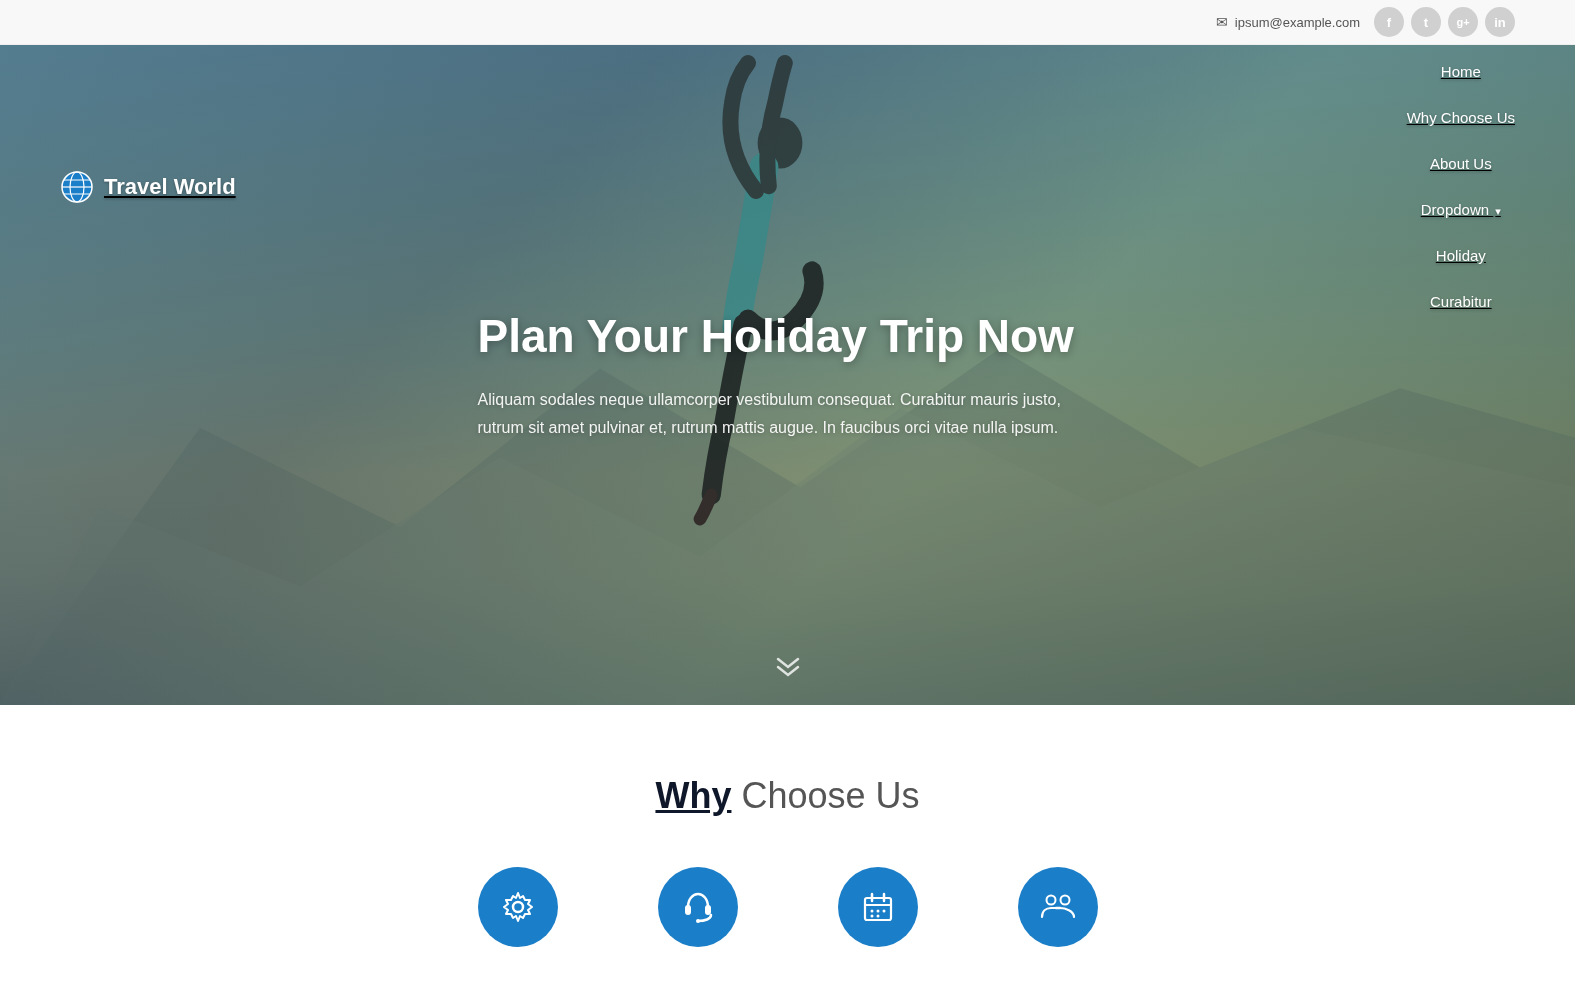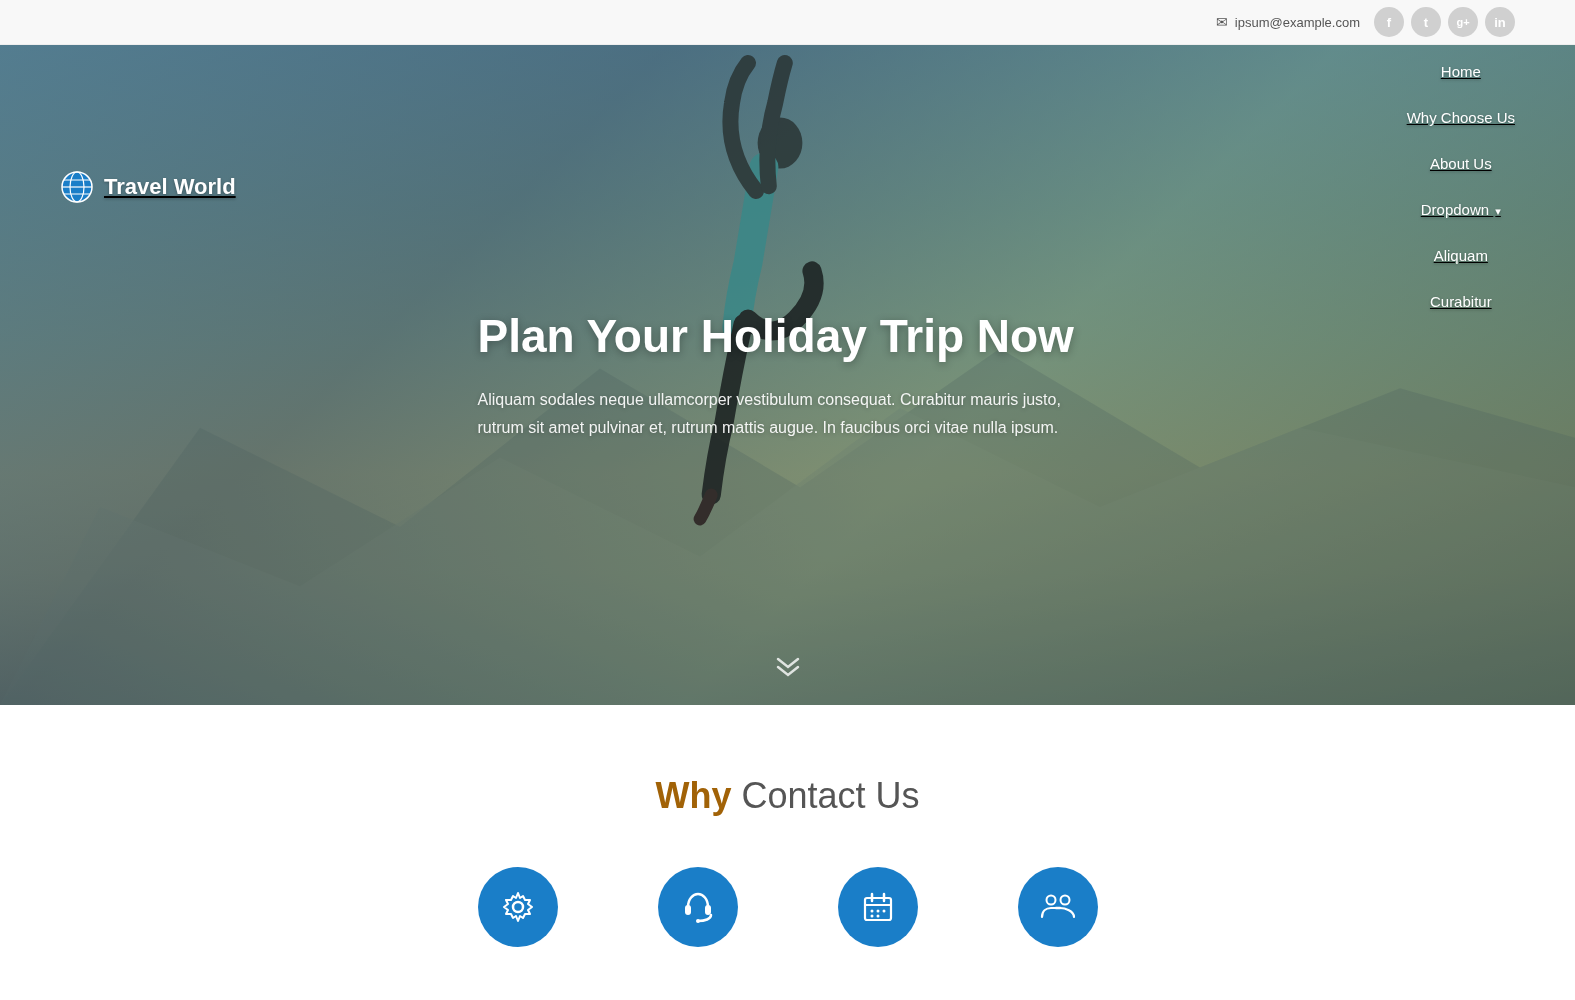--- a/index.html
+++ b/index.html
@@ -159,21 +159,22 @@
       text-align: center;
     }
     .why-title {
       font-size: 36px;
       font-weight: 300;
       color: #555;
       margin-bottom: 50px;
     }
     .why-title strong {
       font-weight: 800;
-      color: #a16207;
+      color: #0f172a;
+      text-decoration: underline;
     }
     .why-icons-row {
       display: flex;
       justify-content: center;
       gap: 100px;
       flex-wrap: wrap;
     }
     .why-icon-item {
       display: flex;
       flex-direction: column;
@@ -249,21 +250,21 @@
         <line x1="4" y1="10" x2="30" y2="10" stroke="#fff" stroke-width="1"></line>
         <line x1="4" y1="24" x2="30" y2="24" stroke="#fff" stroke-width="1"></line>
       </svg>
       <span>Travel World</span>
     </div>
     <ul class="nav-links">
       <li><a>Home</a></li>
       <li><a>Why Choose Us</a></li>
       <li><a>About Us</a></li>
       <li><a>Dropdown <span class="dropdown-arrow">▾</span></a></li>
-      <li><a>Aliquam</a></li>
+      <li><a>Holiday</a></li>
       <li><a>Curabitur</a></li>
     </ul>
   </nav>
 
   <div class="hero-content">
     <h1 class="hero-title">
       <span>Plan Your Holiday Trip Now</span><br>
     </h1>
     <p class="hero-subtitle">Aliquam sodales neque ullamcorper vestibulum consequat. Curabitur mauris justo, rutrum sit amet pulvinar et, rutrum mattis augue. In faucibus orci vitae nulla ipsum.</p>
   </div>
@@ -271,21 +272,21 @@
   <div class="scroll-down">
     <svg width="24" height="20" viewBox="0 0 24 20">
       <polyline points="2,2 12,10 22,2" fill="none" stroke="#fff" stroke-width="2.5" stroke-linecap="round"></polyline>
       <polyline points="2,10 12,18 22,10" fill="none" stroke="#fff" stroke-width="2.5" stroke-linecap="round"></polyline>
     </svg>
   </div>
 </div>
 
 <div class="why-section">
   <h2 class="why-title">
-    <strong>Why</strong><span> Contact Us</span>
+    <strong>Why</strong><span> Choose Us</span>
   </h2>
   <div class="why-icons-row">
     <div class="why-icon-item">
       <div class="why-icon-circle">
         <svg width="36" height="36" viewBox="0 0 36 36">
           <circle cx="18" cy="18" r="5" fill="none" stroke="#fff" stroke-width="2.5"></circle>
           <path d="M18 4 L20 9 L23 7 L25 11 L30 11 L28 15 L32 18 L28 21 L30 25 L25 25 L23 29 L20 27 L18 32 L16 27 L13 29 L11 25 L6 25 L8 21 L4 18 L8 15 L6 11 L11 11 L13 7 L16 9 Z" fill="none" stroke="#fff" stroke-width="2" stroke-linejoin="round"></path>
         </svg>
       </div>
     </div>

